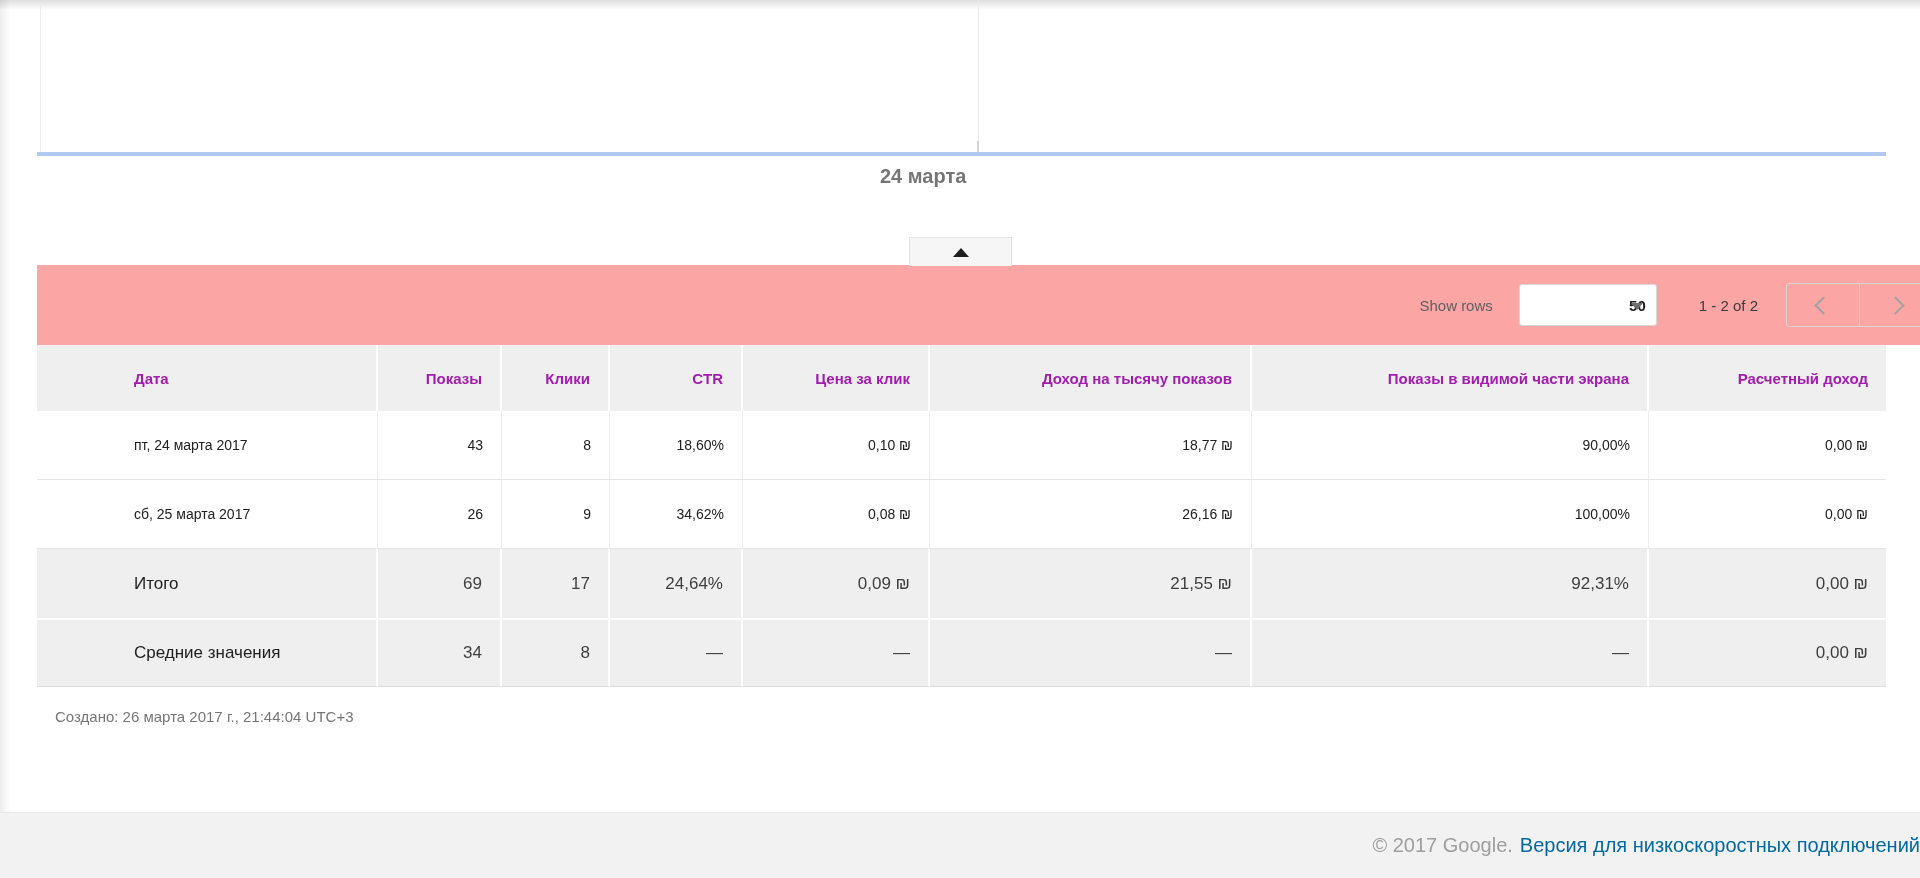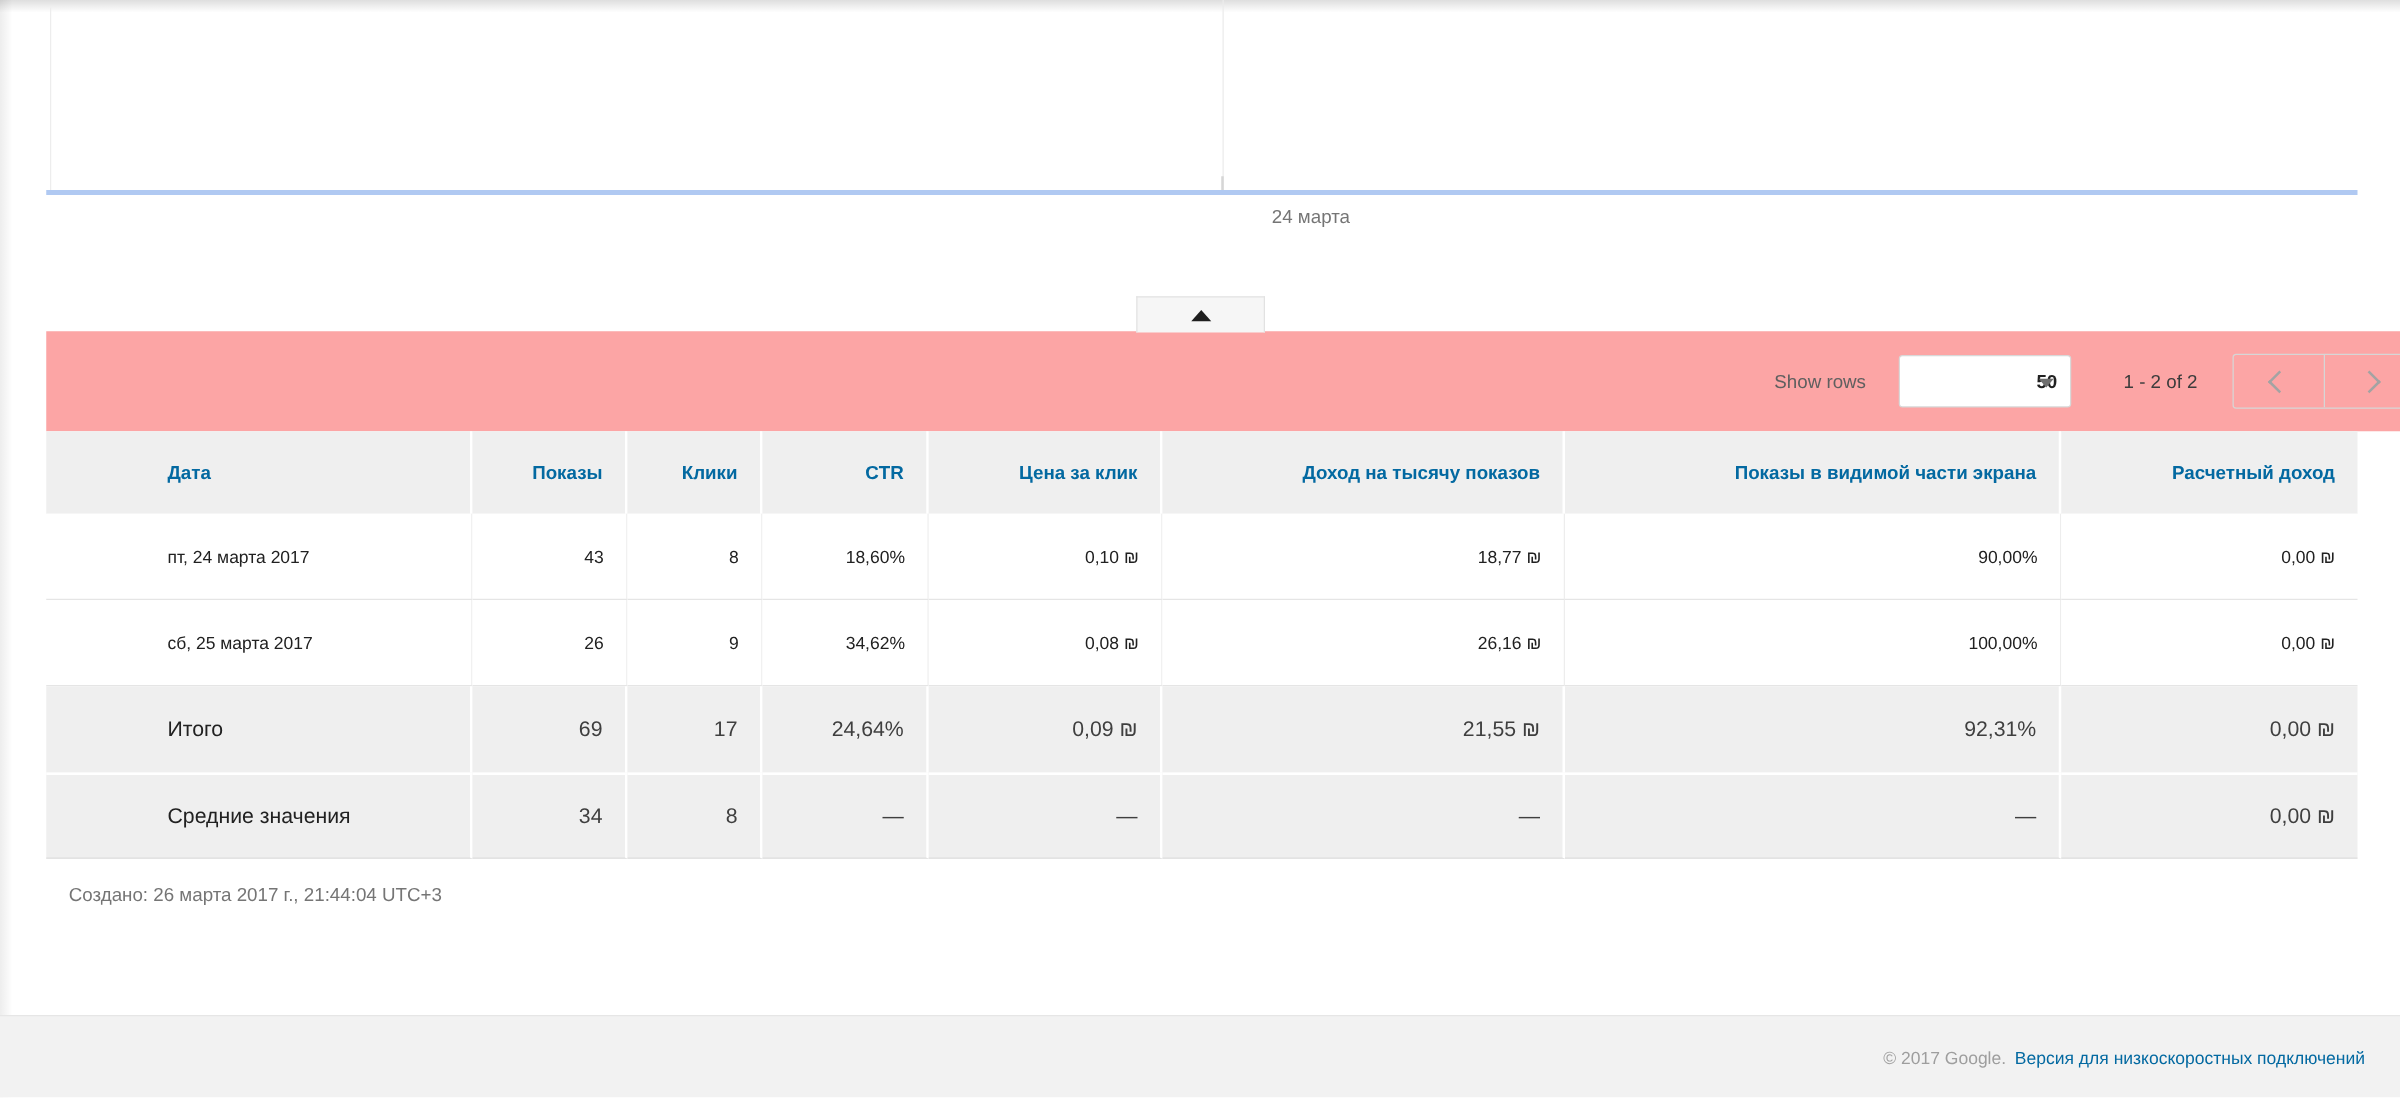--- a/index.html
+++ b/index.html
@@ -11,22 +11,22 @@
   .top-shadow  { position:absolute; left:0; top:0; width:1920px; height:10px;
                  background:linear-gradient(to bottom, rgba(0,0,0,0.13), rgba(0,0,0,0)); }
   .left-shadow { position:absolute; left:0; top:0; width:10px; height:878px;
                  background:linear-gradient(to right, rgba(0,0,0,0.07), rgba(0,0,0,0)); }
 
   
   .plot-left-edge { position:absolute; left:40px; top:6px; width:1px; height:147px; background:#ededed; }
   .chart-gridline { position:absolute; left:978px; top:0; width:1px; height:152px; background:#ebebeb; }
   .chart-tick     { position:absolute; left:977px; top:141px; width:2px; height:12px; background:#d6d6d6; }
   .chart-axis     { position:absolute; left:37px; top:152px; width:1849px; height:4px; background:#b0c9f2; }
-  .axis-label     { position:absolute; left:880px; top:165px; width:200px; text-align:right;
-                    font-size:15px; font-weight:normal; color:#757575; }
+  .axis-label     { position:absolute; left:880px; top:165px; width:200px; text-align:left;
+                    font-size:20px; font-weight:bold; color:#757575; }
 
   
   .collapse-tab { position:absolute; left:909px; top:237px; width:103px; height:29px;
                   background:#f6f6f6; border:1px solid #e2e2e2; border-bottom:none;
                   display:flex; align-items:center; justify-content:center; cursor:pointer; z-index:3; }
   .tri-up { width:0; height:0; border-left:8px solid transparent; border-right:8px solid transparent;
             border-bottom:9px solid #1f1f1f; }
 
   
   .toolbar { position:absolute; left:37px; top:265px; width:1908px; height:80px; background:#fca5a5;
@@ -50,38 +50,38 @@
   
   .report-table { position:absolute; left:37px; top:345px; width:1849px;
                   border-collapse:separate; border-spacing:0; table-layout:fixed; }
   .report-table col.c0 { width:341px; } .report-table col.c1 { width:124px; }
   .report-table col.c2 { width:108px; } .report-table col.c3 { width:133px; }
   .report-table col.c4 { width:187px; } .report-table col.c5 { width:322px; }
   .report-table col.c6 { width:397px; } .report-table col.c7 { width:237px; }
   .report-table th, .report-table td { text-align:right; padding:0 18px 0 0; vertical-align:middle;
                   overflow:hidden; white-space:nowrap; }
   .report-table th:first-child, .report-table td:first-child { text-align:left; padding:0 0 0 97px; }
-  .hdr-row th { height:66px; background:#efefef; font-size:15px; font-weight:bold; color:#0369a1;
+  .hdr-row th { height:66px; background:#efefef; font-size:15px; font-weight:bold; color:#a21caf;
                 border-right:2px solid #ffffff; cursor:pointer;margin-left:24px; }
   .hdr-row th:last-child { border-right:none; }
   .data-row td { height:69px; background:#ffffff; font-size:14px; color:#212121;
                  border-right:1px solid #ededed; border-bottom:1px solid #e5e5e5; }
   .data-row td:last-child { border-right:none; }
   .gray-row td { height:69px; background:#efefef; font-size:17px; color:#3f3f3f;
                  border-right:2px solid #ffffff; }
   .gray-row td:last-child { border-right:none; }
   .gray-row td:first-child { font-weight:normal; color:#212121; }
   .row-averages td { border-top:2px solid #ffffff; border-bottom:1px solid #dedede; }
 
   .created-note { position:absolute; left:55px; top:708px; font-size:15px; color:#757575; }
 
   
   .footer-bar { position:absolute; left:0; top:812px; width:1920px; height:66px; background:#f2f2f2;
                 border-top:1px solid #e6e6e6; display:flex; align-items:center;
-                justify-content:flex-end; padding-right:28px; font-size:14px; }
+                justify-content:flex-end; font-size:20px; }
   .copyright { color:#9e9e9e; margin-right:7px; }
   .low-bw-link { color:#0369a1; text-decoration:none; cursor:pointer;text-align:right; }
 </style>
 </head>
 <body>
 
 <div class="top-shadow"></div>
 <div class="left-shadow"></div>
 
 <div class="plot-left-edge"></div>

